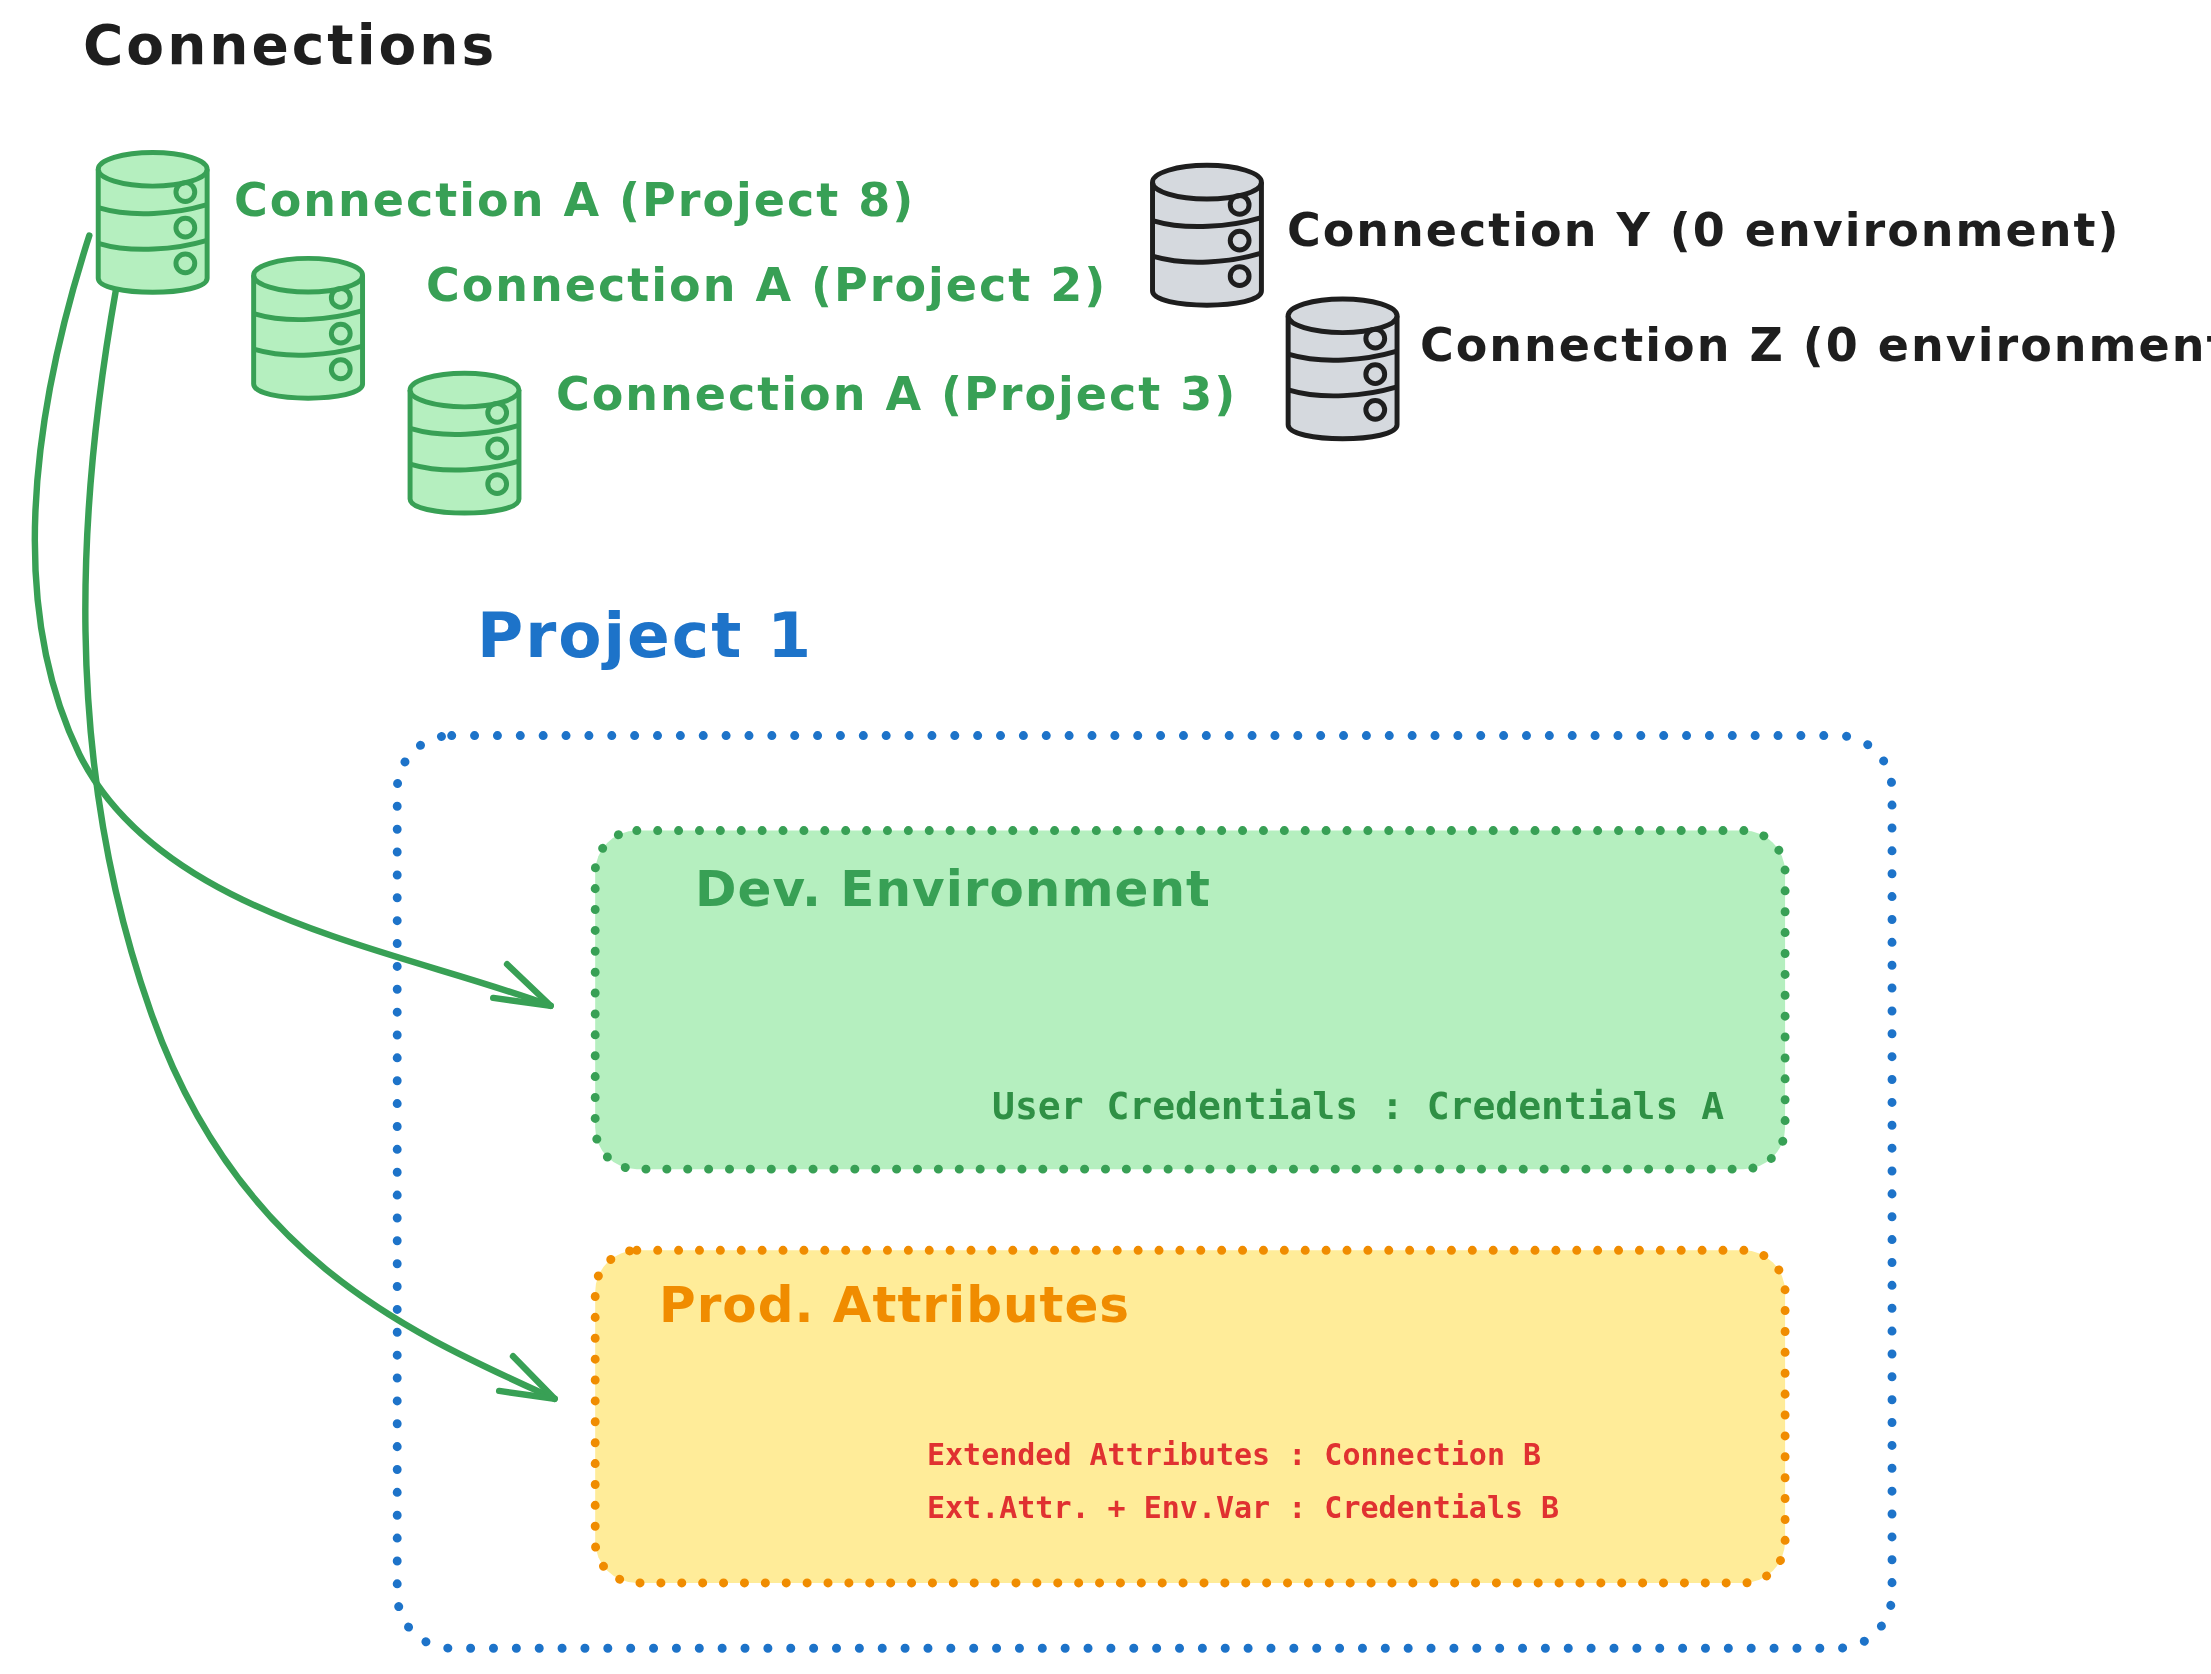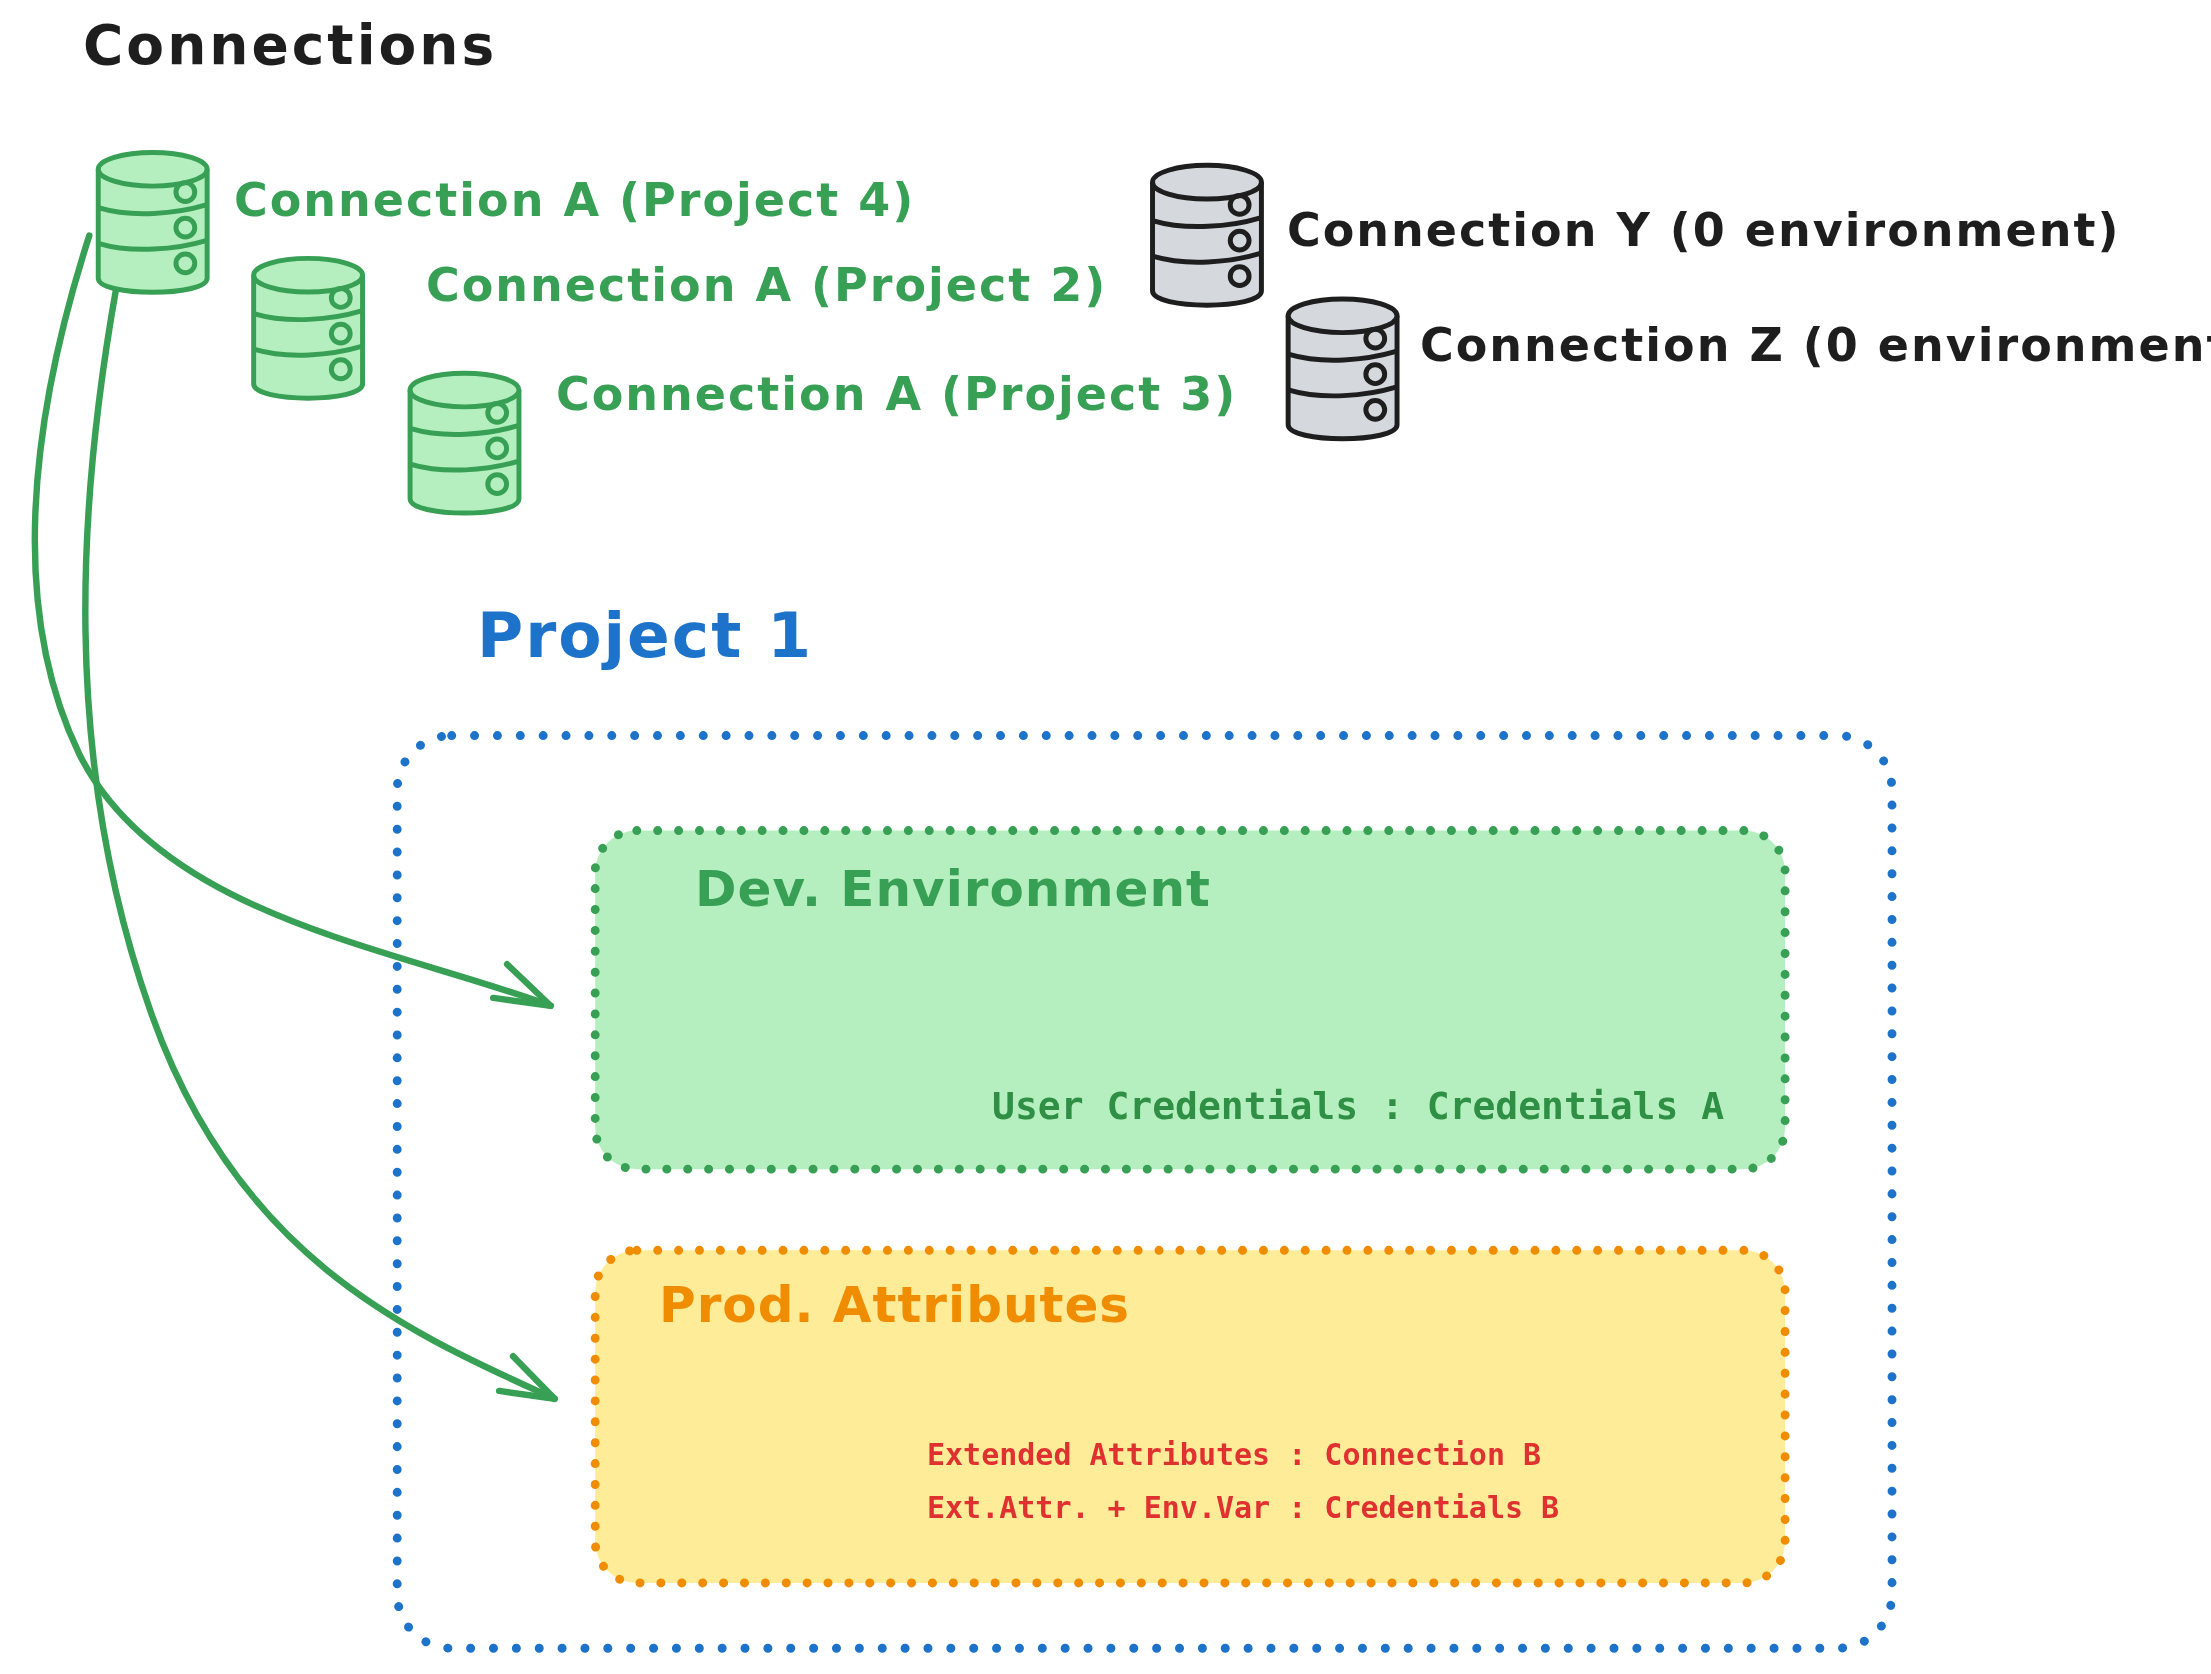--- a/index.html
+++ b/index.html
@@ -66,21 +66,21 @@
 
     <use href="#cyl" class="use-green" x="93" y="150"></use>
     <use href="#cyl" class="use-green" x="250" y="257"></use>
     <use href="#cyl" class="use-green" x="408" y="373"></use>
     <use href="#cyl" class="use-gray" x="1158" y="163"></use>
     <use href="#cyl" class="use-gray" x="1295" y="298"></use>
   </svg>
 
   <div class="txt hand t-title">Connections</div>
 
-  <div class="txt hand t-green t-a1">Connection A (Project 4)</div>
+  <div class="txt hand t-green t-a1">Connection A (Project 8)</div>
   <div class="txt hand t-green t-a2">Connection A (Project 2)</div>
   <div class="txt hand t-green t-a3">Connection A (Project 3)</div>
 
   <div class="txt hand t-y">Connection Y (0 environment)</div>
   <div class="txt hand t-z">Connection Z (0 environment)</div>
 
   <div class="txt hand t-project">Project 1</div>
 
   <div class="txt hand t-dev">Dev. Environment</div>
   <div class="txt mono t-usercred">User Credentials : Credentials A</div>

